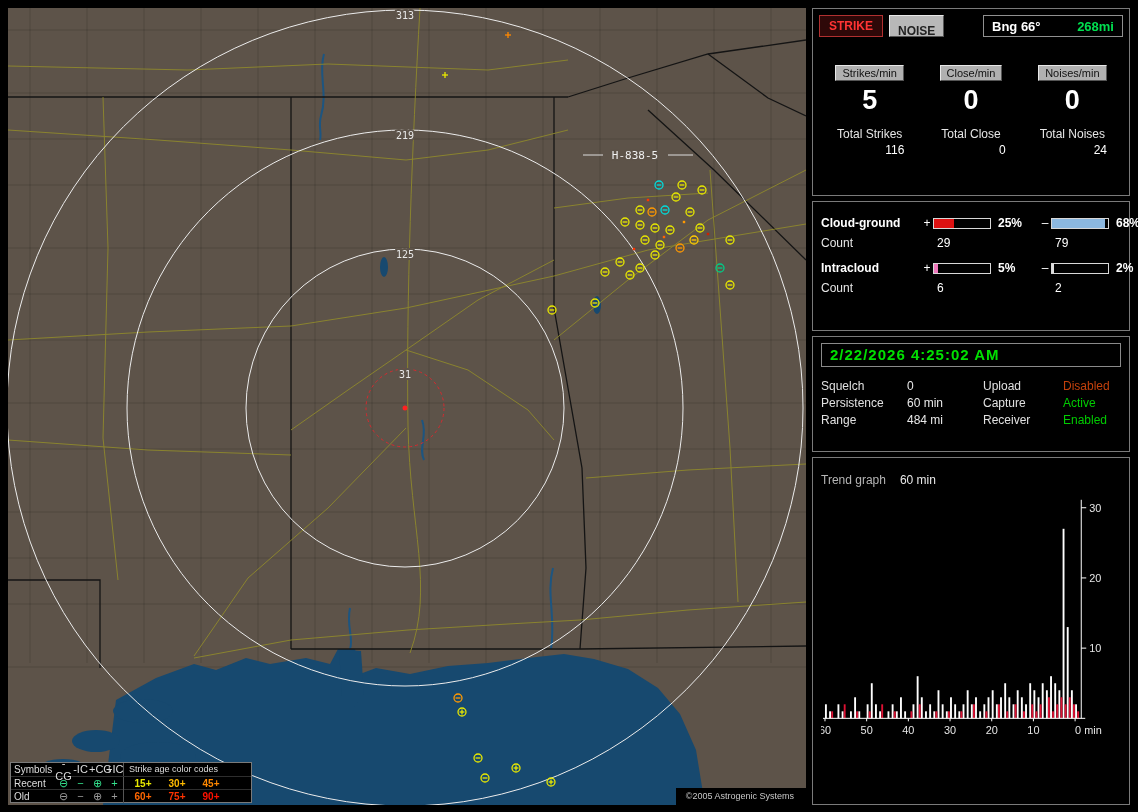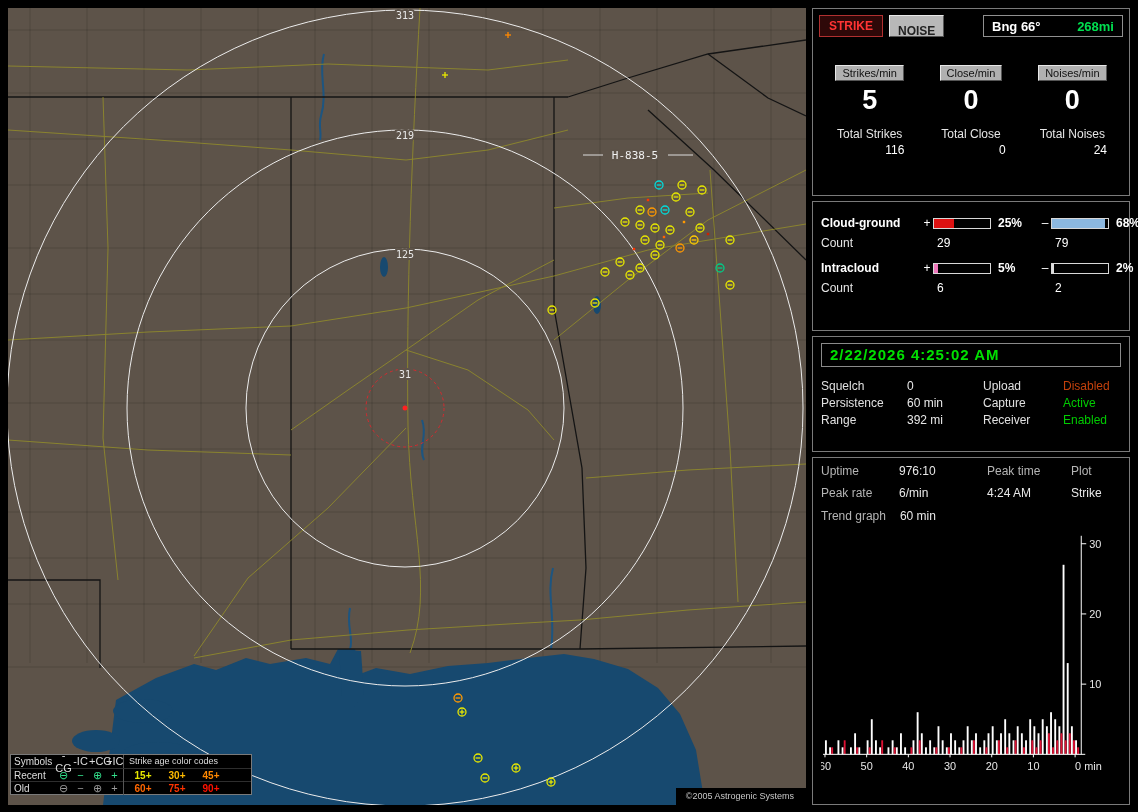--- a/index.html
+++ b/index.html
@@ -6,21 +6,21 @@
   html,body{background:#000;}
   body{width:1138px;height:812px;position:relative;overflow:hidden;
        font-family:"Liberation Sans",sans-serif;color:#e6e6e6;}
   #app{position:absolute;inset:0;background:#000;}
 
   
   #map{position:absolute;left:8px;top:8px;width:798px;height:797px;background:#5d5349;}
   #map svg{display:block;width:100%;height:100%;}
   #map svg text{font-family:"DejaVu Sans Mono","Liberation Mono",monospace;}
 
-  #legend{position:absolute;left:2px;bottom:10px;width:242px;background:#000;
+  #legend{position:absolute;left:2px;bottom:2px;width:242px;background:#000;
           border:1px solid #7a7a7a;color:#ddd;font-size:10px;line-height:13px;}
   .leg-row{display:flex;align-items:center;height:13px;}
   .leg-row + .leg-row{border-top:1px solid #2e2e2e;}
   .leg-c0{width:44px;padding-left:3px;color:#ddd;}
   .leg-sym{width:17px;text-align:center;font-size:11px;}
   .leg-ages{display:flex;flex:1;border-left:1px solid #555;padding-left:2px;}
   .leg-age{width:34px;text-align:center;font-weight:bold;}
   .leg-age-title{flex:1;font-size:9px;color:#ddd;padding-left:3px;}
   #copyright{position:absolute;right:0;bottom:0;background:#000;color:#c8c8c8;
              font-size:9px;padding:3px 12px 4px 10px;}
@@ -476,38 +476,27 @@
         <span class="sval">0</span>
         <span class="slab">Upload</span>
         <span class="sval" style="color: #c2410c;">Disabled</span>
 
         <span class="slab">Persistence</span>
         <span class="sval">60 min</span>
         <span class="slab">Capture</span>
         <span class="sval" style="color: rgb(0, 204, 0);">Active</span>
 
         <span class="slab">Range</span>
-        <span class="sval">392 mi</span>
+        <span class="sval">484 mi</span>
         <span class="slab">Receiver</span>
         <span class="sval" style="color: rgb(0, 204, 0);">Enabled</span>
       </div>
     </section>
 
     <section class="sec" id="sec-trend">
-      <div class="stats-grid">
-        <span class="lab">Uptime</span>
-        <span class="val">976:10</span>
-        <span class="lab">Peak time</span>
-        <span class="lab">Plot</span>
-
-        <span class="lab">Peak rate</span>
-        <span class="val">6/min</span>
-        <span class="val">4:24 AM</span>
-        <span class="val">Strike</span>
-      </div>
       <div class="trend-row">
         <span class="lab">Trend graph</span>
         <span class="val">60 min</span>
       </div>
       <svg id="trend-svg" viewBox="0 0 302 254">
           <rect x="4" y="213.86666666666667" width="1.8885245901639345" height="14.133333333333333" fill="#ffffff"></rect>
           <rect x="8.196721311475411" y="220.93333333333334" width="1.8885245901639345" height="7.066666666666666" fill="#ffffff"></rect>
           <rect x="16.59016393442623" y="213.86666666666667" width="1.8885245901639345" height="14.133333333333333" fill="#ffffff"></rect>
           <rect x="20.78688524590164" y="220.93333333333334" width="1.8885245901639345" height="7.066666666666666" fill="#ffffff"></rect>
           <rect x="29.18032786885246" y="220.93333333333334" width="1.8885245901639345" height="7.066666666666666" fill="#ffffff"></rect>

